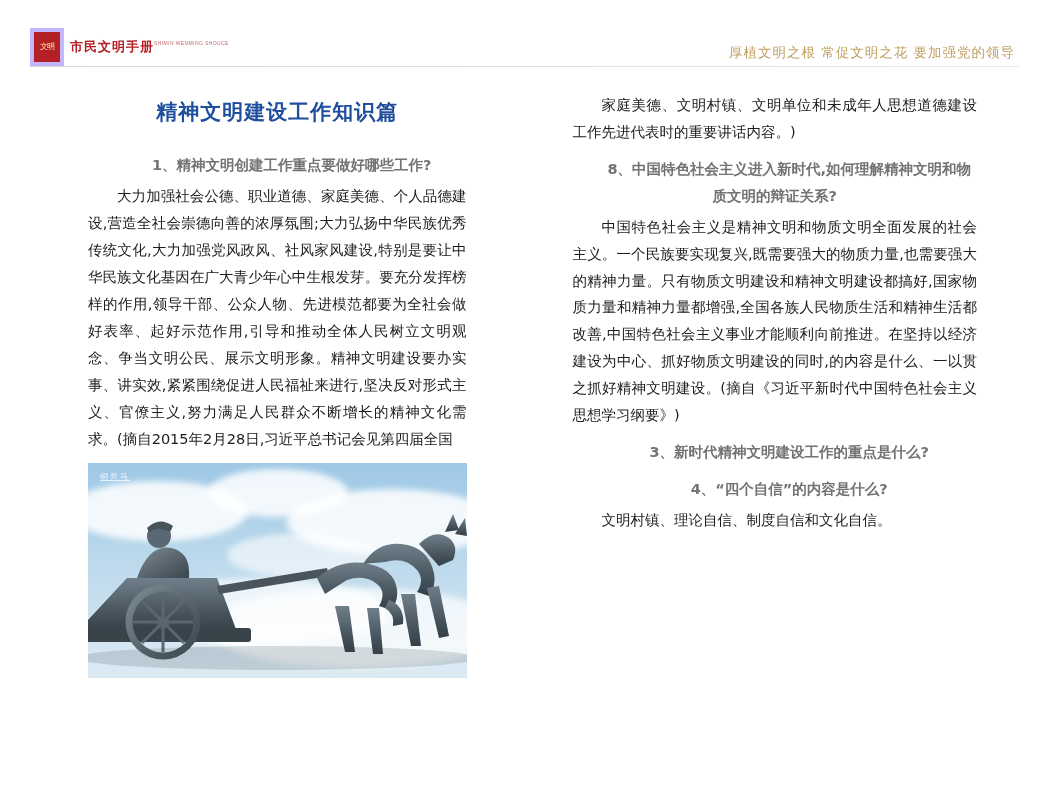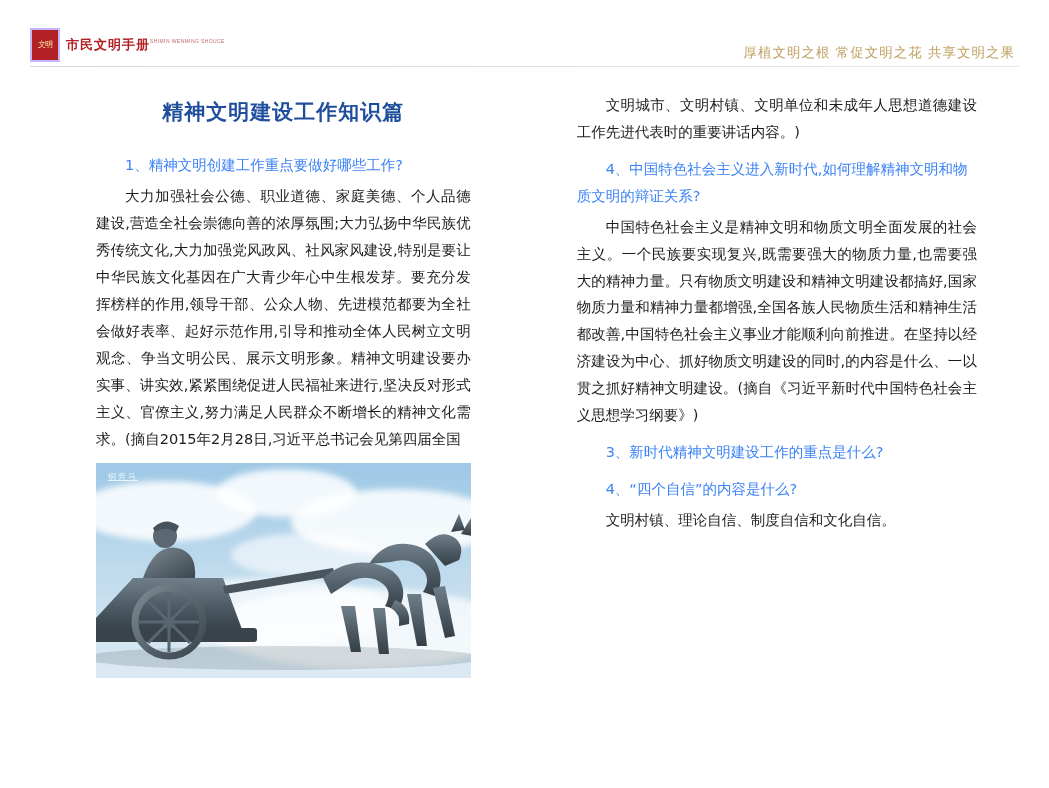--- a/index.html
+++ b/index.html
@@ -33,21 +33,21 @@
     left: 30px;
     top: 28px;
     display: flex;
     align-items: center;
     gap: 6px;
   }
   .logo-mark {
     width: 26px;
     height: 30px;
     background: #b32026;
-    border: 2px solid #c4b5fd;
+    border: 4px solid #c4b5fd;
     display: flex;
     align-items: center;
     justify-content: center;
     color: #ffe9a8;
     font-size: 8px;
     line-height: 1.05;
     text-align: center;
     letter-spacing: -1px;
     font-family: "DejaVu Sans", sans-serif;
   }
@@ -92,40 +92,41 @@
   .spread {
     flex: 1 1 auto;
     display: flex;
     position: relative;
   }
   .col {
     width: 50%;
     box-sizing: border-box;
     position: relative;
   }
-  .col-left { padding: 22px 58px 0 88px; margin-left: 8px; }
+  .col-left { padding: 22px 58px 0 88px; }
   .col-right { padding: 22px 72px 0 48px; }
 
   h1.page-title {
     margin: 6px 0 26px 0;
     font-size: 21px;
     color: #1f4e9c;
     font-weight: bold;
     text-align: center;
     letter-spacing: 1px;
     font-family: "DejaVu Sans", sans-serif;
   }
   .q {
-    color: #3b82f6;
-    font-weight: normal;
+    color: #737373;
+    font-weight: bold;
     font-size: 14.5px;
     line-height: 1.85;
     margin: 10px 0 4px 0;
     text-indent: 2em;
     font-family: "DejaVu Sans", sans-serif;
+    text-align: center;
   }
   .q.first { text-indent: 2em; }
   p.body-text {
     margin: 0 0 2px 0;
     font-size: 14.5px;
     line-height: 1.86;
     text-indent: 2em;
     text-align: justify;
     text-justify: inter-ideograph;
     color: #1c1c1c;
@@ -182,21 +183,21 @@
 <div class="page">
 
   <div class="header">
     <div class="logo-block">
       <div class="logo-mark">文明</div>
       <div class="logo-text">
         <div class="logo-cn">市民文明手册</div>
         <div class="logo-en">SHIMIN WENMING SHOUCE</div>
       </div>
     </div>
-    <div class="header-slogan">厚植文明之根  常促文明之花  共享文明之果</div>
+    <div class="header-slogan">厚植文明之根  常促文明之花  要加强党的领导</div>
     <div class="header-rule"></div>
   </div>
 
   <div class="spread">
 
     <div class="col col-left">
       <h1 class="page-title">精神文明建设工作知识篇</h1>
 
       <div class="q first">1、精神文明创建工作重点要做好哪些工作?</div>
       <p class="body-text">大力加强社会公德、职业道德、家庭美德、个人品德建设,营造全社会崇德向善的浓厚氛围;大力弘扬中华民族优秀传统文化,大力加强党风政风、社风家风建设,特别是要让中华民族文化基因在广大青少年心中生根发芽。要充分发挥榜样的作用,领导干部、公众人物、先进模范都要为全社会做好表率、起好示范作用,引导和推动全体人民树立文明观念、争当文明公民、展示文明形象。精神文明建设要办实事、讲实效,紧紧围绕促进人民福祉来进行,坚决反对形式主义、官僚主义,努力满足人民群众不断增长的精神文化需求。(摘自2015年2月28日,习近平总书记会见第四届全国</p>
@@ -251,22 +252,22 @@
             <path d="M352 62 q16 -16 30 -6 q10 8 4 22 l-14 6 z"></path>
             <path d="M378 50 l8 -18 l6 16 z"></path>
             <path d="M388 52 l10 -16 l2 18 z"></path>
           </g>
           <ellipse cx="210" cy="176" rx="200" ry="12" fill="rgba(60,75,85,0.18)"></ellipse>
         </svg>
       </div>
     </div>
 
     <div class="col col-right">
-      <p class="body-text">文明城市、文明村镇、文明单位和未成年人思想道德建设工作先进代表时的重要讲话内容。)</p>
-      <div class="q">4、中国特色社会主义进入新时代,如何理解精神文明和物质文明的辩证关系?</div>
+      <p class="body-text">家庭美德、文明村镇、文明单位和未成年人思想道德建设工作先进代表时的重要讲话内容。)</p>
+      <div class="q">8、中国特色社会主义进入新时代,如何理解精神文明和物质文明的辩证关系?</div>
       <p class="body-text">中国特色社会主义是精神文明和物质文明全面发展的社会主义。一个民族要实现复兴,既需要强大的物质力量,也需要强大的精神力量。只有物质文明建设和精神文明建设都搞好,国家物质力量和精神力量都增强,全国各族人民物质生活和精神生活都改善,中国特色社会主义事业才能顺利向前推进。在坚持以经济建设为中心、抓好物质文明建设的同时,的内容是什么、一以贯之抓好精神文明建设。(摘自《习近平新时代中国特色社会主义思想学习纲要》)</p>
       <div class="q">3、新时代精神文明建设工作的重点是什么?</div>
       <div class="q">4、“四个自信”的内容是什么?</div>
       <p class="body-text">文明村镇、理论自信、制度自信和文化自信。</p>
     </div>
   </div>
 
   <div class="footer">
     
     

